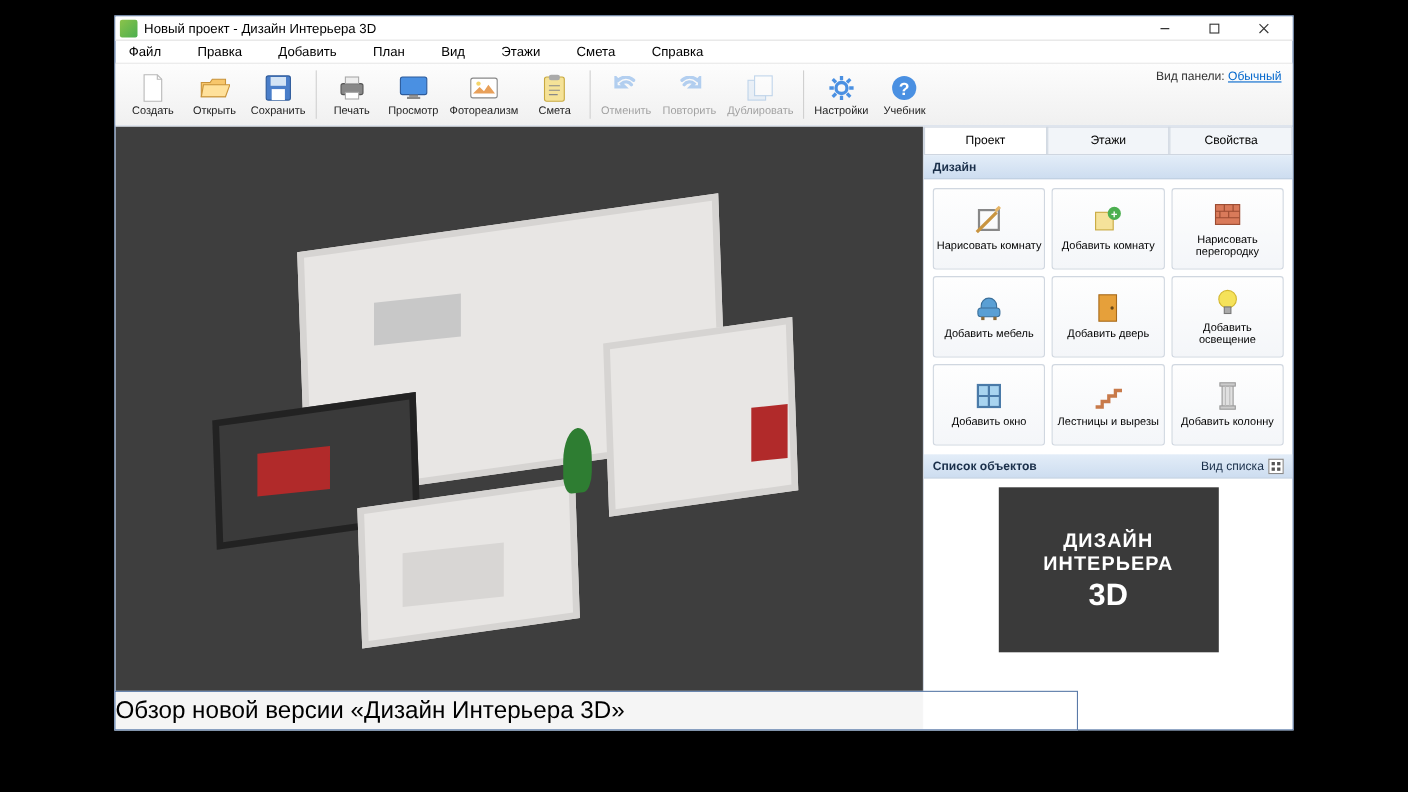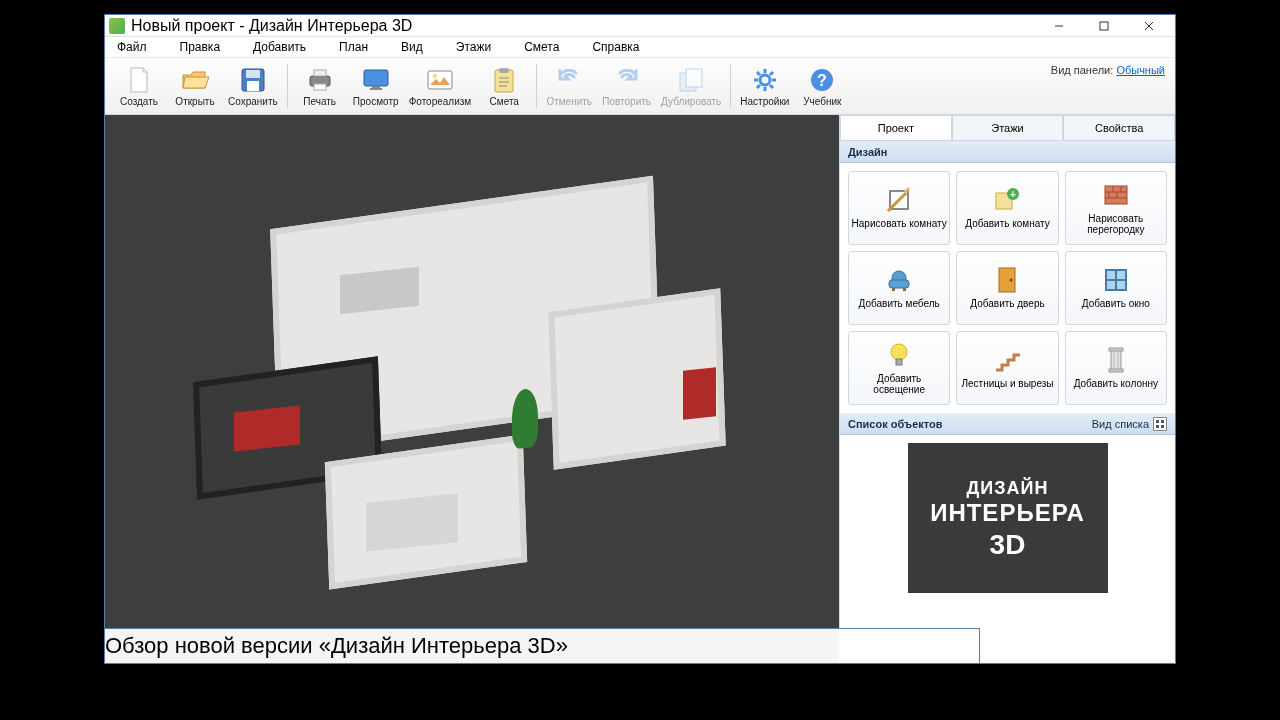--- a/index.html
+++ b/index.html
@@ -1,20 +1,20 @@
 <!DOCTYPE html>
 <html><head>
 <meta charset="utf-8">
 <style>
 * { margin:0; padding:0; box-sizing:border-box; font-family:"Segoe UI",Tahoma,sans-serif; }
 body { background:#000; width:1280px; height:720px; overflow:hidden; position:relative; }
 .window { position:absolute; left:104px; top:14px; width:1072px; height:650px; background:#fff; border:1px solid #5a7aa8; display:flex; flex-direction:column; font-size:11px; }
 .titlebar { height:22px; background:#fff; display:flex; align-items:center; padding:0 4px; border-bottom:1px solid #e0e0e0; }
 .titlebar .ico { width:16px; height:16px; margin-right:6px; background:linear-gradient(135deg,#8bc34a,#4caf50); border-radius:2px; }
-.title-text { flex:1; color:#000; font-size:16px; }
+.title-text { flex:1; color:#000; font-size:12px; }
 .win-controls { display:flex; }
 .win-btn { width:45px; height:20px; display:flex; align-items:center; justify-content:center; color:#333; font-size:10px; cursor:pointer; }
 .menubar { height:20px; display:flex; align-items:center; padding:0 4px; gap:17px; }
 .menubar .mi { padding:2px 8px; font-size:12px; color:#000; cursor:pointer; }
 .toolbar { height:58px; background:linear-gradient(#fdfdfd,#f0f0f0); border-top:1px solid #e8e8e8; border-bottom:1px solid #ccd6e4; display:flex; align-items:center; padding:2px 6px; position:relative; }
 .tbtn { display:flex; flex-direction:column; align-items:center; justify-content:center; min-width:56px; height:52px; padding:2px 4px; border:1px solid transparent; border-radius:3px; cursor:pointer; font-size:10px; color:#222; }
 .tbtn.disabled { opacity:.4; cursor:default; }
 .tbtn .ticon { width:28px; height:28px; margin-bottom:2px; display:flex; align-items:center; justify-content:center; }
 .sep { width:1px; height:44px; background:#d0d0d0; margin:0 4px; }
 .panel-label { position:absolute; right:10px; top:6px; font-size:11px; color:#333; }
@@ -27,21 +27,21 @@
 .tabs { display:flex; height:26px; border-bottom:1px solid #cfd6e0; }
 .tab { flex:1; display:flex; align-items:center; justify-content:center; font-size:11px; border:1px solid #cfd6e0; border-bottom:none; background:#f2f5f9; cursor:pointer; }
 .tab.active { background:#fff; font-weight:500; }
 .group-hdr { height:22px; background:linear-gradient(#e3edf8,#cdddf0); border-bottom:1px solid #b5c7dc; padding:0 8px; display:flex; align-items:center; font-size:11px; font-weight:bold; color:#1a2f4a; justify-content:space-between; }
 .design-grid { display:grid; grid-template-columns:repeat(3,1fr); gap:6px; padding:8px; }
 .dbtn { height:74px; border:1px solid #d0d7e0; border-radius:3px; background:linear-gradient(#fefefe,#f4f6f9); display:flex; flex-direction:column; align-items:center; justify-content:center; font-size:10px; text-align:center; cursor:pointer; padding:4px 2px; line-height:1.15; }
 .dbtn .dicon { width:28px; height:28px; margin-bottom:4px; display:flex; align-items:center; justify-content:center; }
 .list-area { flex:1; padding:8px; display:flex; align-items:flex-start; justify-content:center; }
 .promo { width:200px; height:150px; background:#3a3a3a; color:#fff; display:flex; flex-direction:column; align-items:center; justify-content:center; font-weight:bold; text-align:center; }
 .promo .l1 { font-size:18px; letter-spacing:1px; }
-.promo .l2 { font-size:24px; letter-spacing:1px; }
+.promo .l2 { font-size:18px; letter-spacing:1px; }
 .promo .l3 { font-size:28px; font-weight:900; line-height:1; margin-top:4px; }
 .caption-bar { position:absolute; left:104px; bottom:56px; right:300px; height:36px; background:rgba(255,255,255,.95); border:1px solid #5a7aa8; display:flex; align-items:center; padding:0 0; font-size:22px; color:#000; }
 svg { display:block; }
 </style>
 </head>
 <body>
 
 <div class="window">
 
   <div class="titlebar">
@@ -289,36 +289,36 @@
           <div class="dicon">
               <svg width="20" height="28">
                 <rect x="2" y="2" width="16" height="24" fill="#e6a03a" stroke="#a86a1a"></rect>
                 <circle cx="14" cy="14" r="1.5" fill="#6a4a1a"></circle>
               </svg>
             </div>
           <span>Добавить дверь</span>
         </div>
         <div class="dbtn">
           <div class="dicon">
+              <svg width="20" height="26">
+                <circle cx="10" cy="10" r="8" fill="#f5e25a" stroke="#d4b830"></circle>
+                <rect x="7" y="17" width="6" height="6" fill="#aaa" stroke="#777"></rect>
+              </svg>
+            </div>
+          <span>Добавить освещение</span>
+        </div>
+        <div class="dbtn">
+          <div class="dicon">
               <svg width="24" height="24">
                 <rect x="2" y="2" width="20" height="20" fill="#a8d4f0" stroke="#4a7aa8" stroke-width="2"></rect>
                 <line x1="12" y1="2" x2="12" y2="22" stroke="#4a7aa8" stroke-width="2"></line>
                 <line x1="2" y1="12" x2="22" y2="12" stroke="#4a7aa8" stroke-width="2"></line>
               </svg>
             </div>
           <span>Добавить окно</span>
-        </div>
-        <div class="dbtn">
-          <div class="dicon">
-              <svg width="20" height="26">
-                <circle cx="10" cy="10" r="8" fill="#f5e25a" stroke="#d4b830"></circle>
-                <rect x="7" y="17" width="6" height="6" fill="#aaa" stroke="#777"></rect>
-              </svg>
-            </div>
-          <span>Добавить освещение</span>
         </div>
         <div class="dbtn">
           <div class="dicon">
               <svg width="26" height="24">
                 <path d="M2 22h6v-5h6v-5h6v-5h6" fill="none" stroke="#c87a4a" stroke-width="3"></path>
               </svg>
             </div>
           <span>Лестницы и вырезы</span>
         </div>
         <div class="dbtn">

